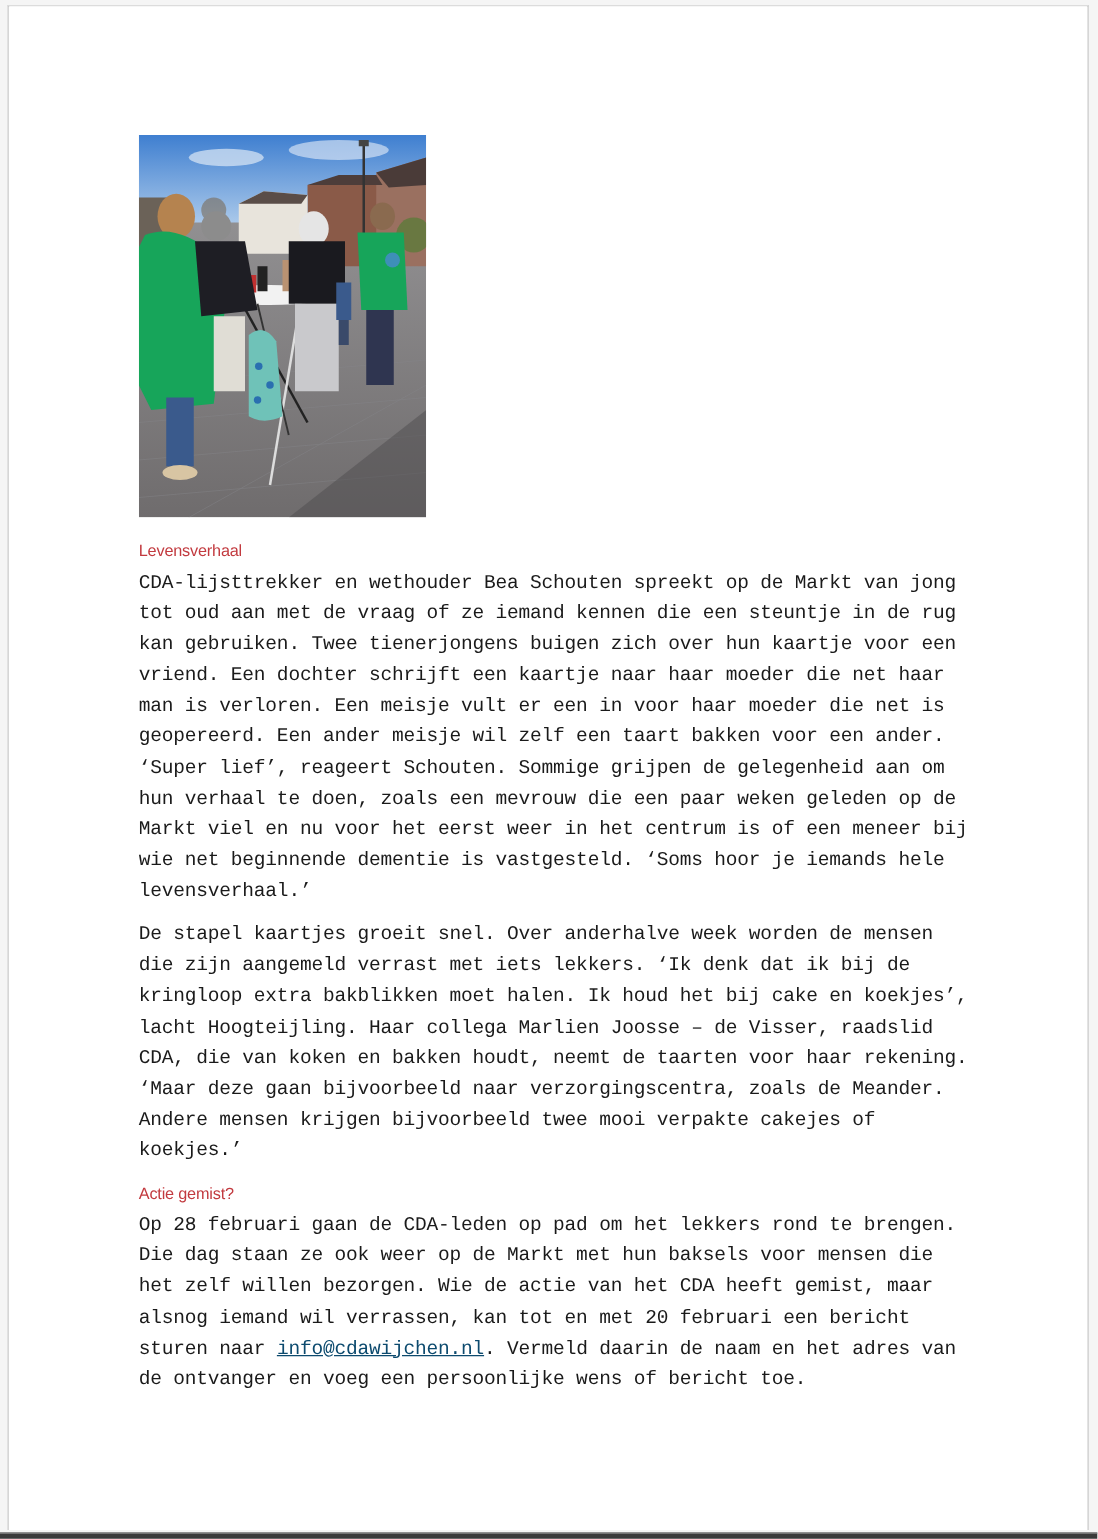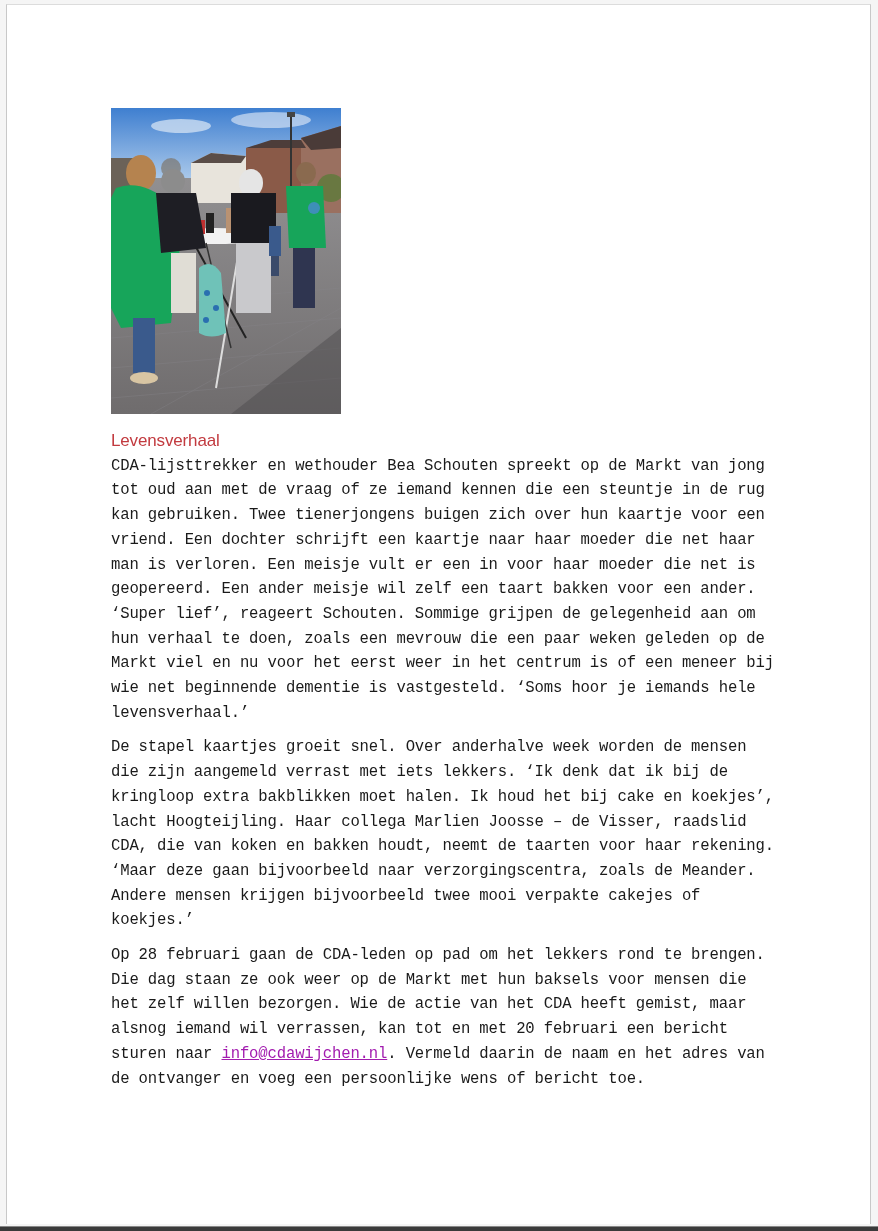--- a/index.html
+++ b/index.html
@@ -55,30 +55,30 @@
       font-size: 15.6px;
       line-height: 24.7px;
       color: #1a1a1a;
       letter-spacing: -0.15px;
     }
     .heading {
       color: #c0392b;
       color: #c23a3f;
       margin: 0;
       font-weight: normal;
-      font-size: 17px;
+      font-size: 13px;
       line-height: 24.7px;
     }
     .para {
       margin: 0 0 10px 0;
       font-family: Liberation Mono, monospace;
     }
     .para.last { margin-bottom: 0; }
     .link {
-      color: #a21caf;
+      color: #0c4a6e;
       text-decoration: underline;
       cursor: pointer;
     }
   </style>
 </head>
 <body>
 
 <div class="viewport">
   <div class="page">
 
@@ -157,18 +157,19 @@
         <circle cx="203" cy="100" r="6" fill="#3e8fb8"></circle>
         <rect x="182" y="140" width="22" height="60" fill="#2f3550"></rect>
       </svg>
     </div>
 
     <div class="content">
       <h3 class="heading">Levensverhaal</h3>
       <p class="para">CDA-lijsttrekker en wethouder Bea Schouten spreekt op de Markt van jong tot oud aan met de vraag of ze iemand kennen die een steuntje in de rug kan gebruiken. Twee tienerjongens buigen zich over hun kaartje voor een vriend. Een dochter schrijft een kaartje naar haar moeder die net haar man is verloren. Een meisje vult er een in voor haar moeder die net is geopereerd. Een ander meisje wil zelf een taart bakken voor een ander. ‘Super lief’, reageert Schouten. Sommige grijpen de gelegenheid aan om hun verhaal te doen, zoals een mevrouw die een paar weken geleden op de Markt viel en nu voor het eerst weer in het centrum is of een meneer bij wie net beginnende dementie is vastgesteld. ‘Soms hoor je iemands hele levensverhaal.’</p>
       <p class="para">De stapel kaartjes groeit snel. Over anderhalve week worden de mensen die zijn aangemeld verrast met iets lekkers. ‘Ik denk dat ik bij de kringloop extra bakblikken moet halen. Ik houd het bij cake en koekjes’, lacht Hoogteijling. Haar collega Marlien Joosse – de Visser, raadslid CDA, die van koken en bakken houdt, neemt de taarten voor haar rekening. ‘Maar deze gaan bijvoorbeeld naar verzorgingscentra, zoals de Meander. Andere mensen krijgen bijvoorbeeld twee mooi verpakte cakejes of koekjes.’</p>
 
+      <h3 class="heading">Actie gemist?</h3>
       <p class="para last"><span>Op 28 februari gaan de CDA-leden op pad om het lekkers rond te brengen. Die dag staan ze ook weer op de Markt met hun baksels voor mensen die het zelf willen bezorgen. Wie de actie van het CDA heeft gemist, maar alsnog iemand wil verrassen, kan tot en met 20 februari een bericht sturen naar </span><a class="link">info@cdawijchen.nl</a><span>. Vermeld daarin de naam en het adres van de ontvanger en voeg een persoonlijke wens of bericht toe.</span></p>
     </div>
 
   </div>
   <div class="bottom-bar"></div>
 </div>
 
 </body></html>

